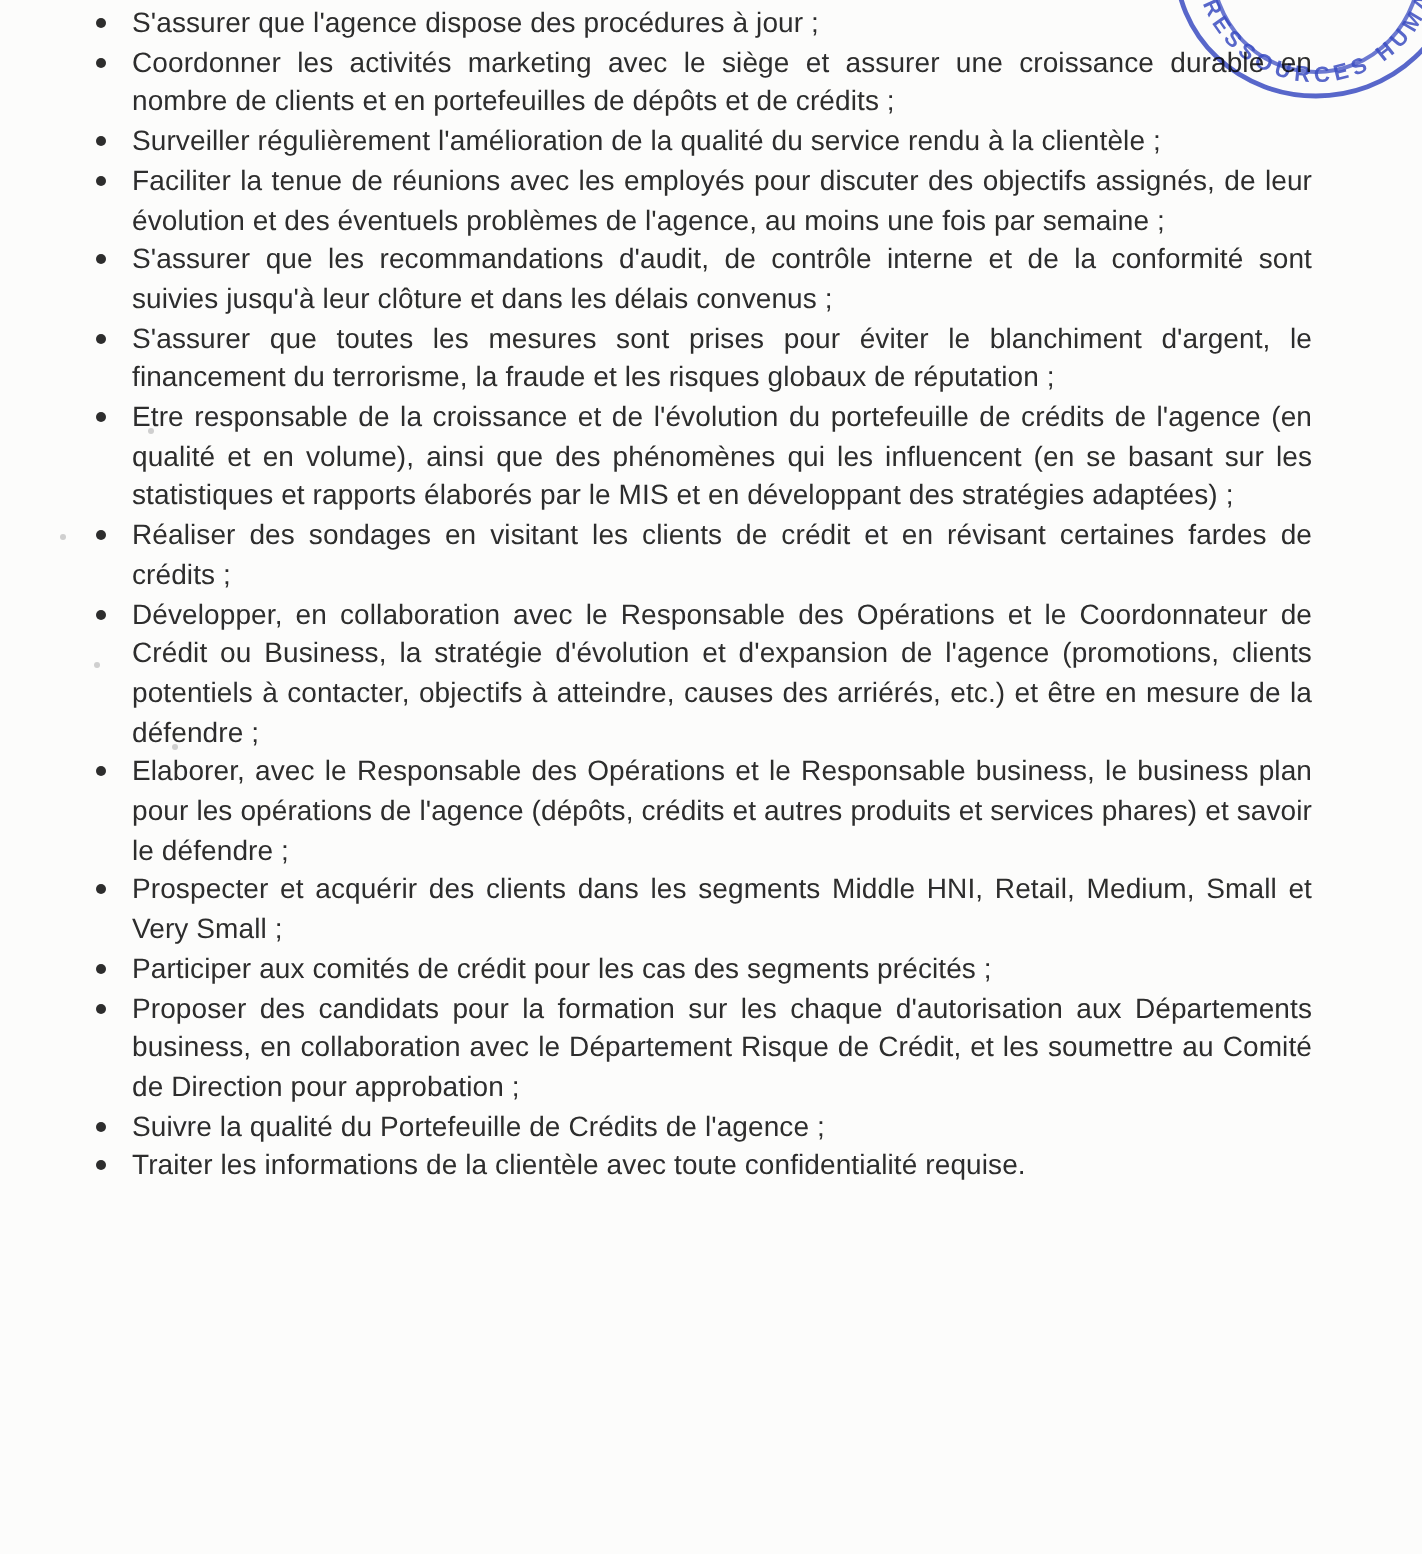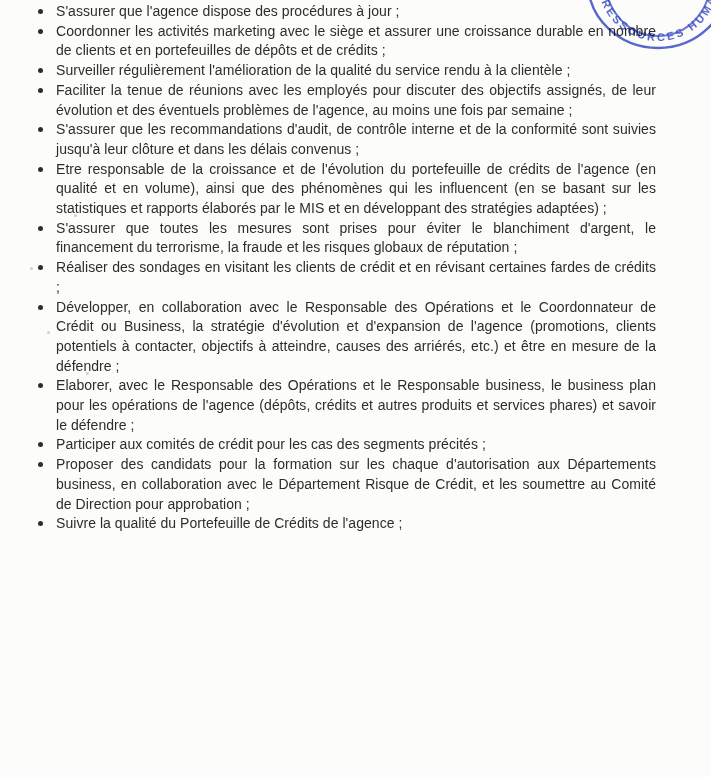--- a/index.html
+++ b/index.html
@@ -8,21 +8,21 @@
     width: 711px;
     height: 777px;
     overflow: hidden;
     background: var(--paper, #fcfcfb);
     font-family: "Liberation Sans", sans-serif;
   }
   ul.bullet-list {
     position: absolute;
     top: 2px; left: 0; right: 0;
     margin: 0;
-    padding: 0 55px 0 38px;
+    padding: 0 55px 0 48px;
     list-style: none;
   }
   ul.bullet-list li {
     display: flex;
     font-size: 14px;
     line-height: 19.7px;
     color: var(--ink, #2d2d2d);
     letter-spacing: 0.05px;
   }
   .bullet {
@@ -85,49 +85,57 @@
       <li>
         <span class="bullet"></span>
         <span class="itxt">Faciliter la tenue de réunions avec les employés pour discuter des objectifs assignés, de leur évolution et des éventuels problèmes de l'agence, au moins une fois par semaine ;</span>
       </li>
       <li>
         <span class="bullet"></span>
         <span class="itxt">S'assurer que les recommandations d'audit, de contrôle interne et de la conformité sont suivies jusqu'à leur clôture et dans les délais convenus ;</span>
       </li>
       <li>
         <span class="bullet"></span>
-        <span class="itxt">Etre responsable de la croissance et de l'évolution du portefeuille de crédits de l'agence (en qualité et en volume), ainsi que des phénomènes qui les influencent (en se basant sur les statistiques et rapports élaborés par le MIS et en développant des stratégies adaptées) ;</span>
+        <span class="itxt">S'assurer que toutes les mesures sont prises pour éviter le blanchiment d'argent, le financement du terrorisme, la fraude et les risques globaux de réputation ;</span>
       </li>
       <li>
         <span class="bullet"></span>
-        <span class="itxt">S'assurer que toutes les mesures sont prises pour éviter le blanchiment d'argent, le financement du terrorisme, la fraude et les risques globaux de réputation ;</span>
+        <span class="itxt">Etre responsable de la croissance et de l'évolution du portefeuille de crédits de l'agence (en qualité et en volume), ainsi que des phénomènes qui les influencent (en se basant sur les statistiques et rapports élaborés par le MIS et en développant des stratégies adaptées) ;</span>
       </li>
       <li>
         <span class="bullet"></span>
         <span class="itxt">Réaliser des sondages en visitant les clients de crédit et en révisant certaines fardes de crédits ;</span>
       </li>
       <li>
         <span class="bullet"></span>
         <span class="itxt">Développer, en collaboration avec le Responsable des Opérations et le Coordonnateur de Crédit ou Business, la stratégie d'évolution et d'expansion de l'agence (promotions, clients potentiels à contacter, objectifs à atteindre, causes des arriérés, etc.) et être en mesure de la défendre ;</span>
       </li>
       <li>
         <span class="bullet"></span>
         <span class="itxt">Elaborer, avec le Responsable des Opérations et le Responsable business, le business plan pour les opérations de l'agence (dépôts, crédits et autres produits et services phares) et savoir le défendre ;</span>
       </li>
       <li>
         <span class="bullet"></span>
+        <span class="itxt">Prospecter et acquérir des clients dans les segments Middle HNI, Retail, Medium, Small et Very Small ;</span>
+      </li>
+      <li>
+        <span class="bullet"></span>
         <span class="itxt">Participer aux comités de crédit pour les cas des segments précités ;</span>
       </li>
       <li>
         <span class="bullet"></span>
         <span class="itxt">Proposer des candidats pour la formation sur les chaque d'autorisation aux Départements business, en collaboration avec le Département Risque de Crédit, et les soumettre au Comité de Direction pour approbation ;</span>
       </li>
       <li>
         <span class="bullet"></span>
         <span class="itxt">Suivre la qualité du Portefeuille de Crédits de l'agence ;</span>
+      </li>
+      <li>
+        <span class="bullet"></span>
+        <span class="itxt">Traiter les informations de la clientèle avec toute confidentialité requise.</span>
       </li>
     </ul>
 
   <svg class="stamp" width="711" height="777" viewBox="0 0 711 777" aria-hidden="true">
     <g>
       <ellipse class="ring outer" cx="658" cy="-18" rx="70" ry="66"></ellipse>
       <ellipse class="ring inner" cx="658" cy="-18" rx="52" ry="54"></ellipse>
       <path id="stampTextPath" d="M 598 -18 A 60 59 0 0 0 718 -18" fill="none"></path>
       <text class="stamp-text">
         <textPath href="#stampTextPath" startOffset="20">RESSOURCES HUMAINES</textPath>

